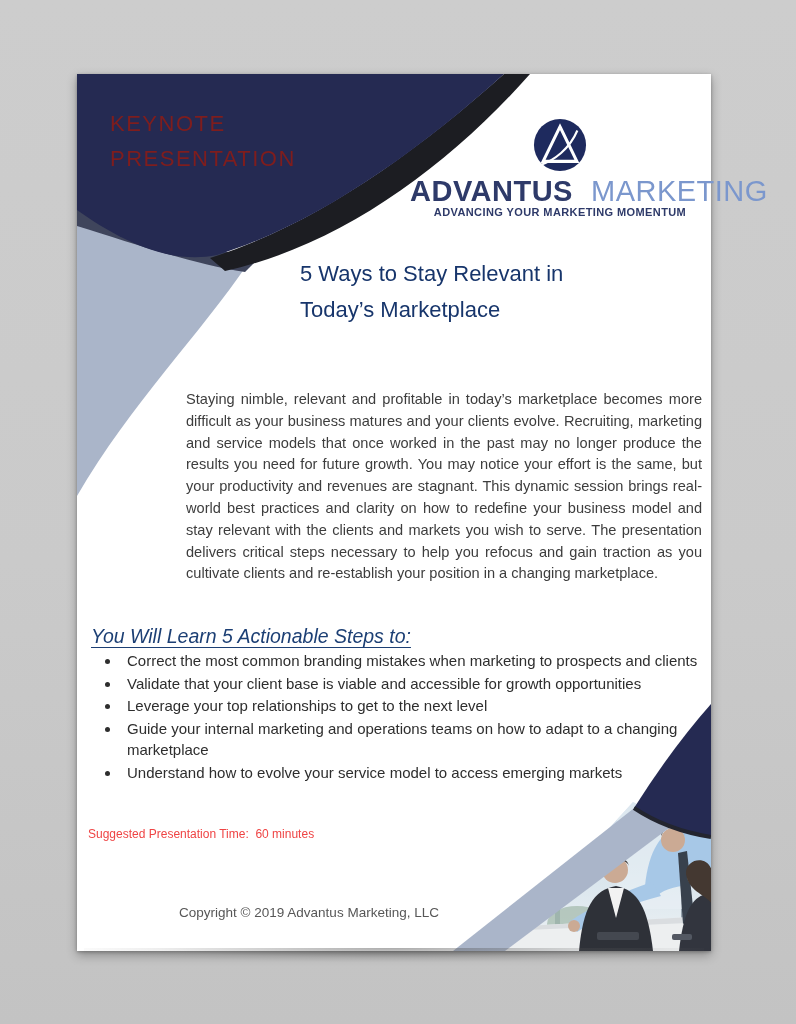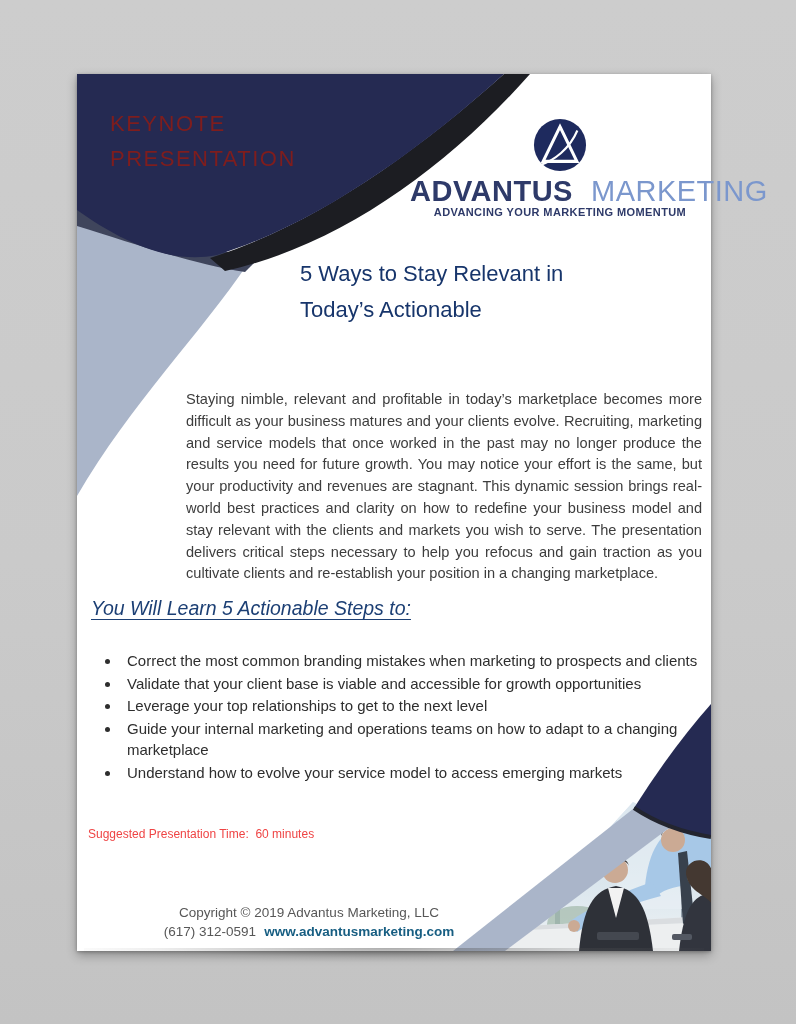--- a/index.html
+++ b/index.html
@@ -30,21 +30,21 @@
   .tagline{font-size:11px;font-weight:700;color:#2e3a69;letter-spacing:0.4px;margin-top:0;white-space:nowrap;}
   .doc-title{
     position:absolute;left:223px;top:182px;width:400px;
     color:#17356b;font-size:22px;line-height:36px;font-weight:400;
   }
   .intro{
     position:absolute;left:109px;top:315px;width:516px;
     color:#3d3d3d;font-size:14.6px;line-height:21.8px;text-align:justify;
   }
   .learn-heading{
-    position:absolute;left:14px;top:523px;
+    position:absolute;left:14px;top:551px;
     color:#1c3f74;font-size:19.5px;font-style:italic;font-weight:400;
     text-decoration:underline;text-underline-offset:4px;
   }
   .bullets{
     position:absolute;left:14px;top:572px;width:606px;margin:4px;padding:0 0 0 26px;
     color:#2e2e2e;font-size:15px;line-height:21.6px;
   }
   .bullets li{margin:0 0 1px 0;padding-left:6px;}
   .time-note{
     position:absolute;left:11px;top:753px;
@@ -85,42 +85,39 @@
       <path d="M7,49 C22,44 38,32 46,13" fill="none" stroke="#ffffff" stroke-width="2.2"></path>
     </svg>
     <div class="wordmark">
       <span class="brand-a">ADVANTUS</span><span class="brand-b">MARKETING</span>
     </div>
     <div class="tagline">ADVANCING YOUR MARKETING MOMENTUM</div>
   </div>
 
   <div class="doc-title">
     <div>5 Ways to Stay Relevant in</div>
-    <div>Today’s Actionable</div>
+    <div>Today’s Marketplace</div>
   </div>
 
   <div class="intro">Staying nimble, relevant and profitable in today’s marketplace becomes more difficult as your business matures and your clients evolve. Recruiting, marketing and service models that once worked in the past may no longer produce the results you need for future growth. You may notice your effort is the same, but your productivity and revenues are stagnant. This dynamic session brings real-world best practices and clarity on how to redefine your business model and stay relevant with the clients and markets you wish to serve. The presentation delivers critical steps necessary to help you refocus and gain traction as you cultivate clients and re-establish your position in a changing marketplace.</div>
 
   <div class="learn-heading">You Will Learn 5 Actionable Steps to:</div>
 
   <ul class="bullets">
     <li>Correct the most common branding mistakes when marketing to prospects and clients</li>
     <li>Validate that your client base is viable and accessible for growth opportunities</li>
     <li>Leverage your top relationships to get to the next level</li>
     <li>Guide your internal marketing and operations teams on how to adapt to a changing marketplace</li>
     <li>Understand how to evolve your service model to access emerging markets</li>
   </ul>
 
   <div class="time-note">Suggested Presentation Time:  60 minutes</div>
 
   <div class="footer">
     <div>Copyright © 2019 Advantus Marketing, LLC</div>
-    <div>
-      <span>(617) 312-0591</span><span class="site">www.advantusmarketing.com</span>
-    </div>
   </div>
 
   <svg class="bottom-decor" viewBox="0 0 634 877" preserveAspectRatio="none" aria-hidden="true">
     <defs>
       <clipPath id="photoClip">
         <path d="M420,877 L556,728 Q598,752 634,757 L634,877 Z"></path>
       </clipPath>
       <linearGradient id="winGrad" x1="0" y1="0" x2="0" y2="1">
         <stop offset="0" stop-color="#c8d8e6"></stop>
         <stop offset="0.6" stop-color="#dbe6ee"></stop>

